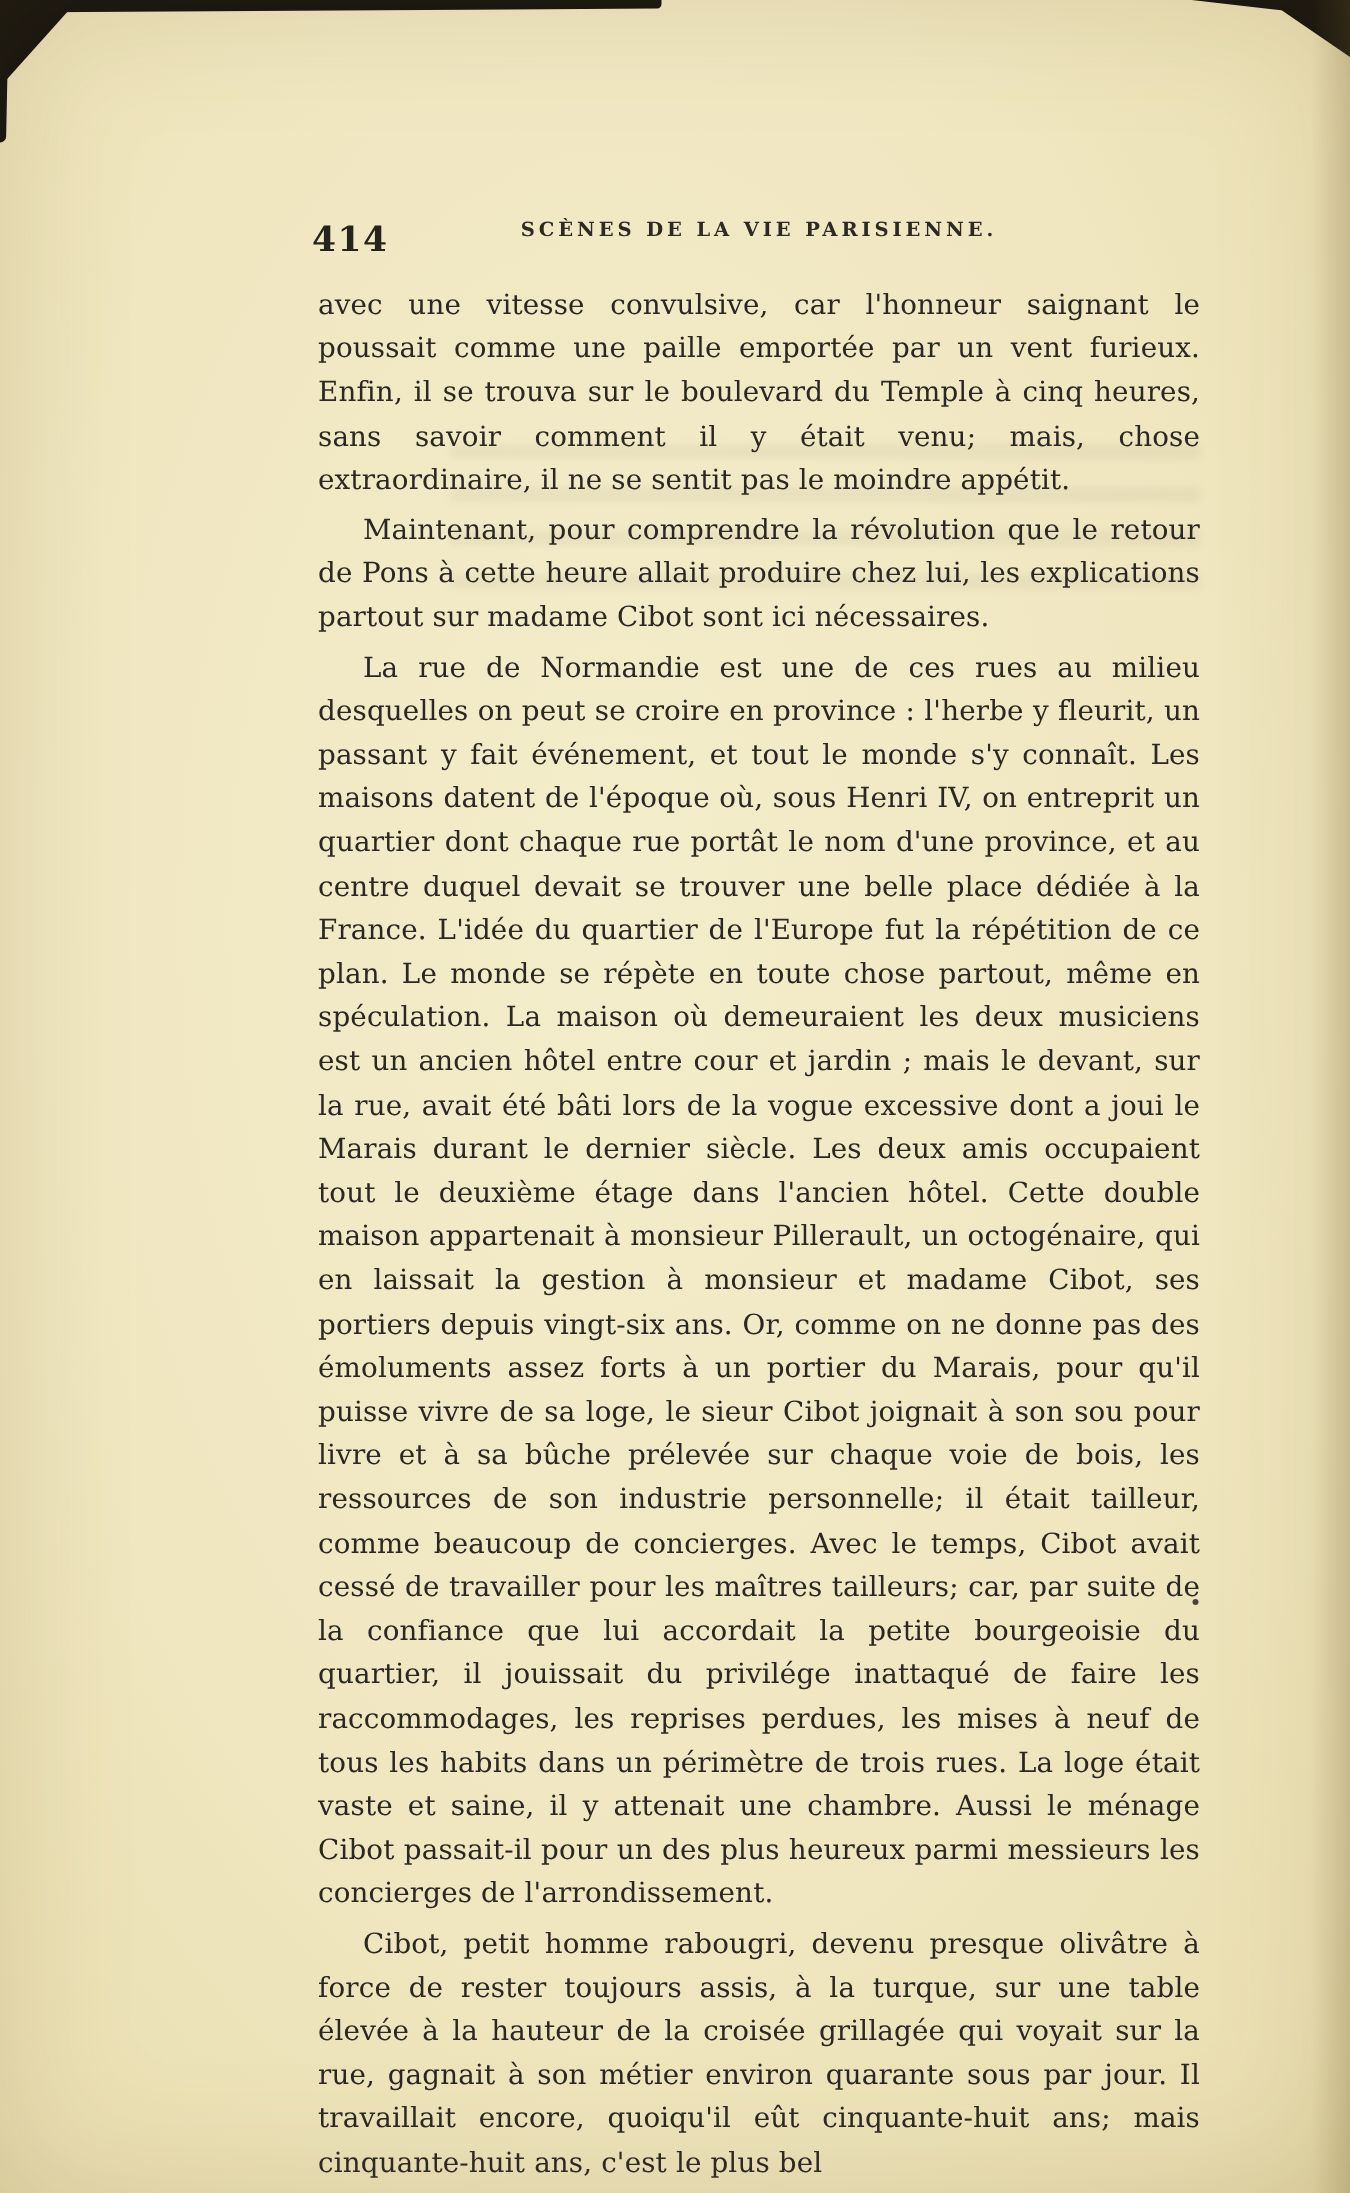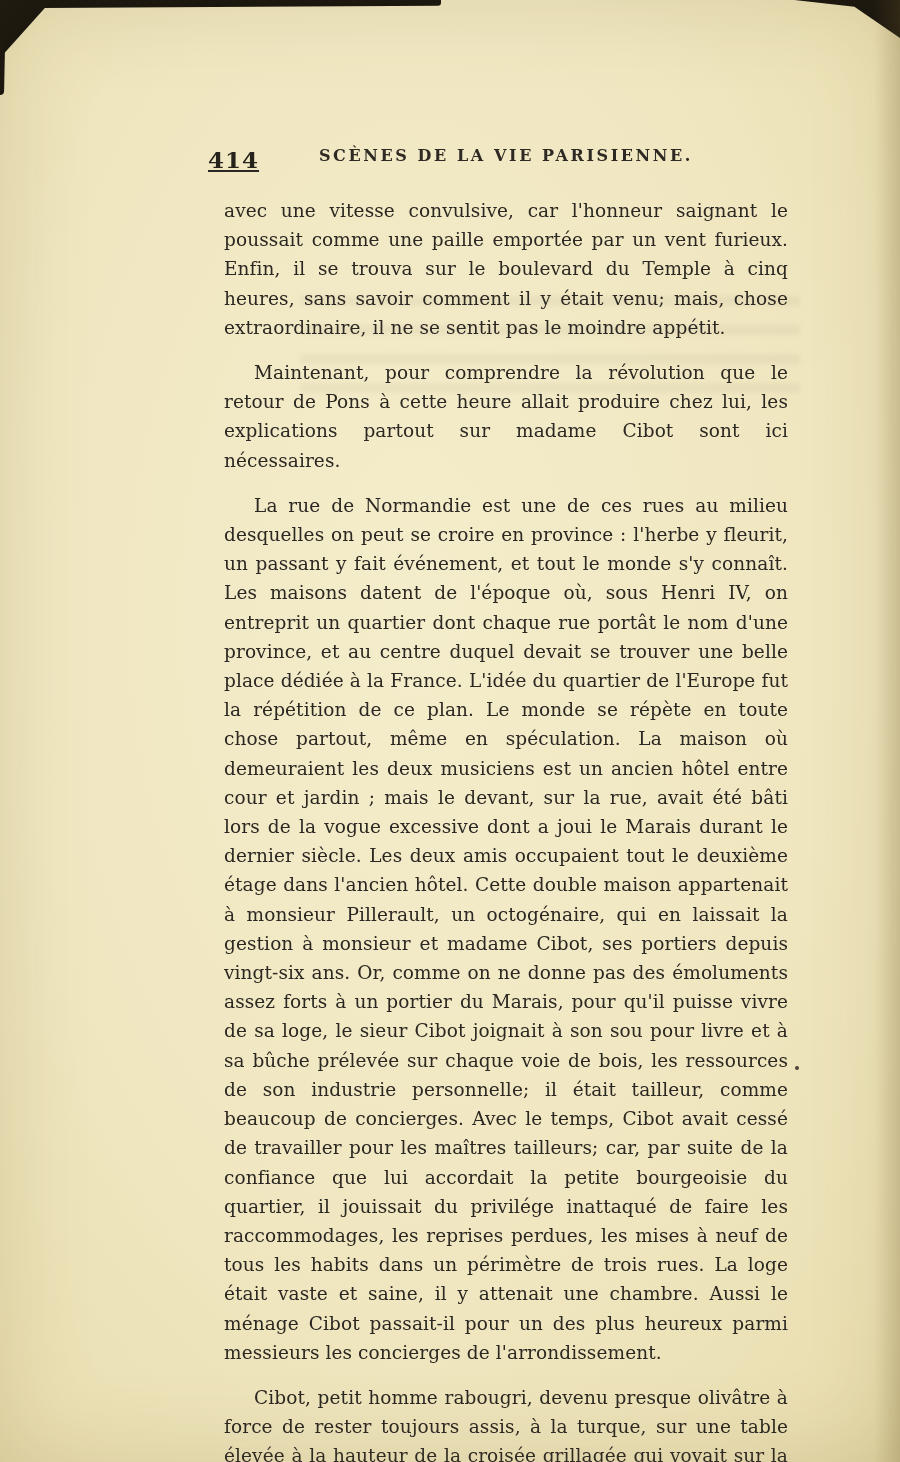--- a/index.html
+++ b/index.html
@@ -86,46 +86,45 @@
     left: 208px;
     top: 146px;
     width: 596px;
     color: #2b2722;
   }
   .header-row {
     display: flex;
     align-items: baseline;
     position: relative;
     height: 34px;
-    text-decoration: underline;
   }
   .page-number {
     font-size: 23px;
     font-weight: bold;
     letter-spacing: 1px;
     color: #26221c;
   }
   .running-title {
     position: absolute;
     left: 0; right: 0;
     text-align: center;
-    font-size: 16px;
+    font-size: 13px;
     font-weight: bold;
     letter-spacing: 2.6px;
     color: #2e2a23;
     white-space: nowrap;
   }
   .body-text {
     margin-top: 9px;
     text-align: justify;
     font-size: 18.5px;
     line-height: 29.2px;
     letter-spacing: 0.1px;
   }
-  .para { margin: 16px; }
+  .para { margin: 4px; }
   .para.indent { text-indent: 30px; }
 </style>
 </head>
 <body>
 
 <div class="page">
 
   <div class="show-through"></div>
 
   <div class="text-column">

